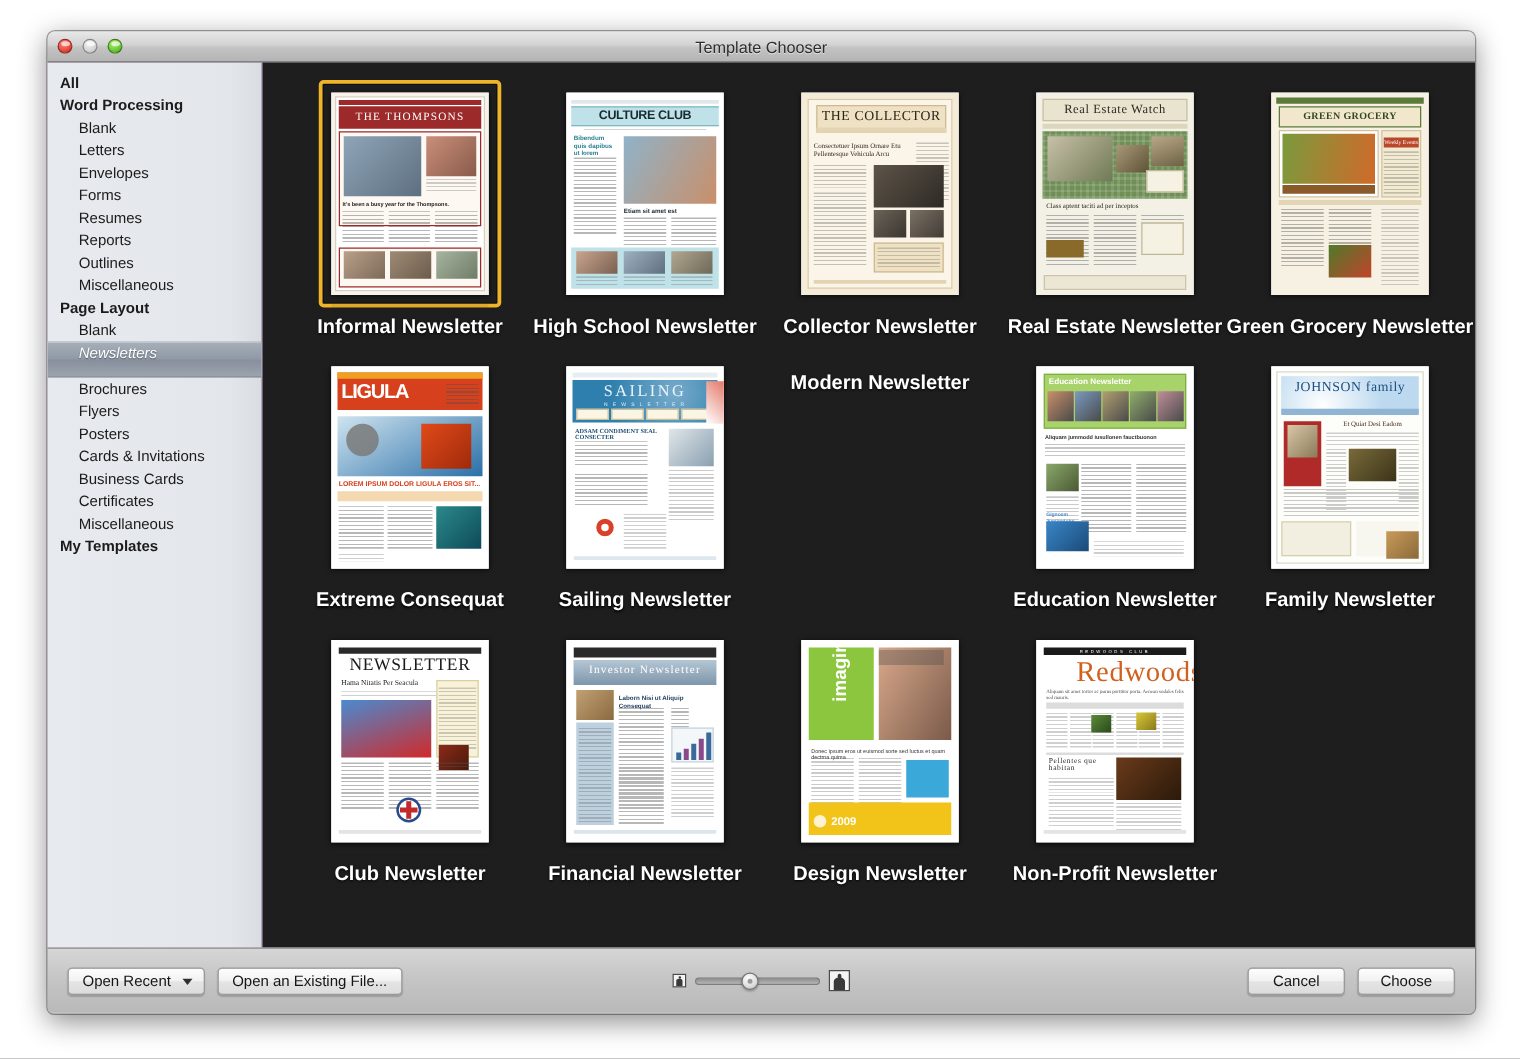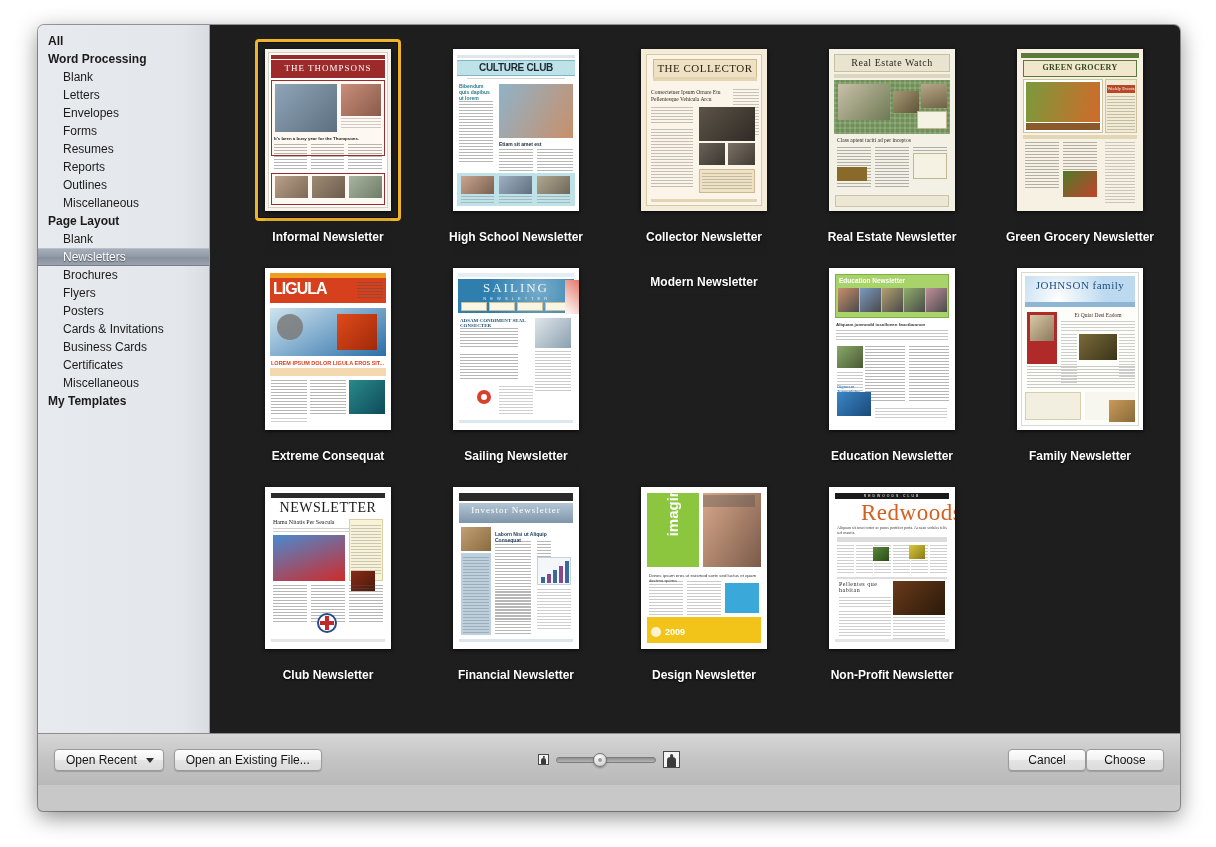--- a/index.html
+++ b/index.html
@@ -77,21 +77,21 @@
     cursor: default;
   }
   .side-item.group { font-weight: bold; padding-left: 10px; }
   .side-item.child { padding-left: 25px; }
   .side-item.selected {
     background: linear-gradient(to bottom, #a6aeb8 0%, #8e99a6 50%, #868f9b 51%, #9aa3ae 100%);
     color: #ffffff;
     text-shadow: 0 1px 1px rgba(0,0,0,0.45);
     border-top: 1px solid #b8c0c9;
     border-bottom: 1px solid #787f88;
-    height: 18px; line-height: 16px;
+    height: 29px; line-height: 16px; font-style: italic;
   }
 
   
   .grid-area {
     flex: 1;
     background: #1e1e1e;
     padding: 18px 0 0 0;
     overflow: hidden;
     position: relative;
   }
@@ -139,21 +139,21 @@
     overflow: hidden;
   }
   .reflect::after {
     content: ""; position: absolute; inset: 0;
     background: linear-gradient(to bottom, rgba(30,30,30,0.35), rgba(30,30,30,1));
   }
   .caption {
     margin-top: -30px;
     position: relative;
     z-index: 3;
-    font-size: 12px;
+    font-size: 16px;
     font-weight: bold;
     color: #ffffff;
     text-shadow: 0 1px 2px rgba(0,0,0,0.9);
     text-align: right;
     height: 30px;
     line-height: 22px;
     white-space: nowrap;
   }
   .txt-lines {
     background: repeating-linear-gradient(to bottom,
@@ -240,28 +240,36 @@
     background: radial-gradient(circle at 40% 30%, #ffffff, #dcdcdc 60%, #b4b4b4);
     border: 1px solid #777;
     box-shadow: 0 1px 2px rgba(0,0,0,0.3);
   }
   .knob::after {
     content: ""; position: absolute;
     left: 50%; top: 50%; transform: translate(-50%,-50%);
     width: 4px; height: 4px; border-radius: 50%;
     background: #9a9a9a;
   }
-  .right-btns { display: flex; margin-left: auto; }
+  .right-btns { display: flex; gap: 10px; margin-left: auto; }
   .btn.wide { min-width: 78px; }
 </style>
 </head>
 <body>
 
 <div class="window">
 
+  <div class="titlebar">
+    <div class="lights">
+      <div class="light close"></div>
+      <div class="light min"></div>
+      <div class="light zoom"></div>
+    </div>
+    <div class="title-text">Template Chooser</div>
+  </div>
 
   <div class="wbody">
 
     <div class="sidebar" id="sidebar">
         <div class="side-item group"><span>All</span></div>
         <div class="side-item group"><span>Word Processing</span></div>
         <div class="side-item child"><span>Blank</span></div>
         <div class="side-item child"><span>Letters</span></div>
         <div class="side-item child"><span>Envelopes</span></div>
         <div class="side-item child"><span>Forms</span></div>

